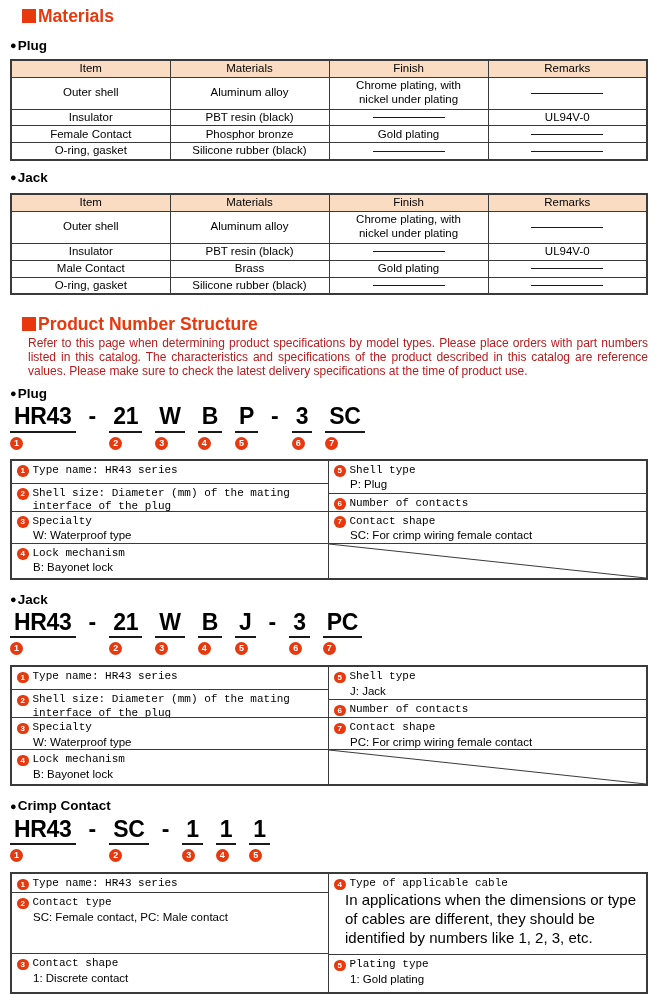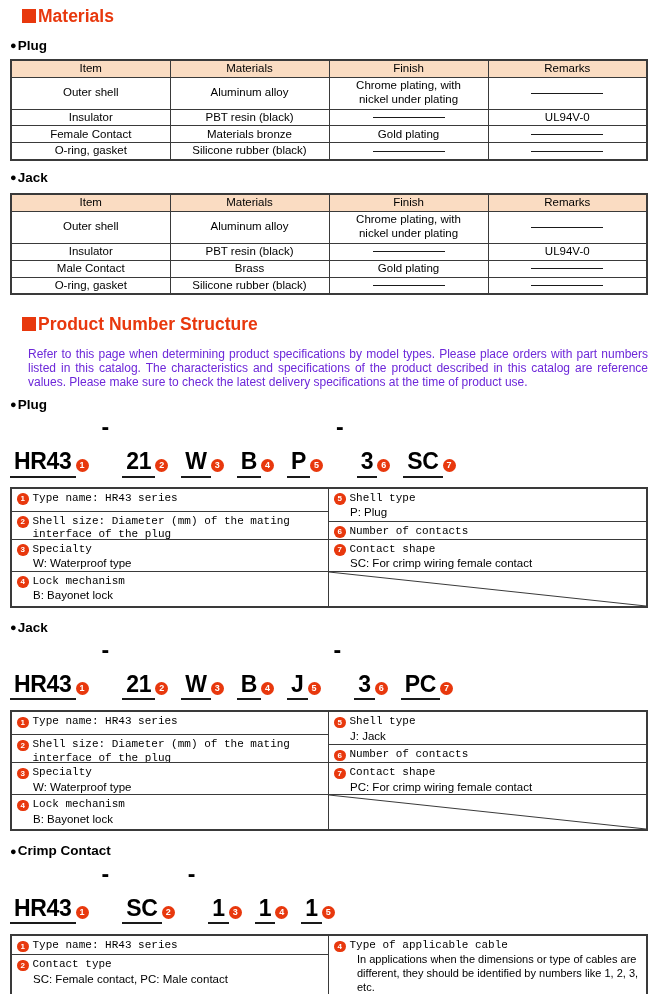--- a/index.html
+++ b/index.html
@@ -21,42 +21,42 @@
   .bl{display:flex;align-items:center;font-size:13.5px;font-weight:bold;color:#000;line-height:1.15;}
   .bullet{font-size:11px;margin-right:1px;line-height:1;}
   
   .mat{width:100%;border-collapse:collapse;table-layout:fixed;border:2px solid var(--bd);}
   .mat th,.mat td{border:1px solid var(--bd);font-size:11.5px;text-align:center;
     vertical-align:middle;padding:1px 12px;line-height:1.2;color:#000;}
   .mat th{background:var(--hdr);font-weight:normal;height:14px;}
   .wrapcell{padding:1px 14px;}
   .dashline{display:inline-block;width:72px;height:0;border-top:1.5px solid #1a1a1a;vertical-align:middle;}
   
-  .intro{font-size:12px;line-height:1.15;text-align:justify;margin:14px 0 0 18px;color:#6d28d9;}
+  .intro{font-size:12px;line-height:1.15;text-align:justify;margin:3px 0 0 18px;color:#b91c1c;}
   
   .pn{display:flex;align-items:flex-start;gap:13px;}
-  .pn-seg{display:inline-flex;flex-direction:row;align-items:center;margin-top:34px;}
+  .pn-seg{display:inline-flex;flex-direction:column;align-items:flex-start;}
   .pn-text{font-size:23px;font-weight:bold;letter-spacing:-0.3px;line-height:1.1;
     padding:0 4px 1px;border-bottom:2px solid #1a1a1a;color:#000;}
   .pn-circle{margin-top:4px;width:13px;height:13px;border-radius:50%;background:var(--red);
     color:#fff;font-size:9px;font-weight:bold;display:flex;align-items:center;justify-content:center;line-height:1;}
   .pn-dash{font-size:23px;font-weight:bold;line-height:1.1;color:#000;}
   
   .xtable{display:flex;border:2px solid var(--bd);}
   .xcol{width:50%;box-sizing:border-box;}
   .xleft{border-right:1px solid var(--bd);}
   .xrow{box-sizing:border-box;border-bottom:1px solid var(--bd);padding:3px 4px 0 5px;overflow:hidden;}
   .xcol .xrow:last-child{border-bottom:none;}
   .xline{display:flex;align-items:flex-start;gap:4px;}
   .numcircle{flex:0 0 auto;margin-top:1.5px;width:11.5px;height:11.5px;border-radius:50%;
     background:var(--red);color:#fff;font-size:8px;font-weight:bold;
     display:flex;align-items:center;justify-content:center;line-height:1;}
   .xtitle{font-size:11px;line-height:1.25;color:#000;font-family:Liberation Mono, monospace;}
   .xsub{margin-left:16px;font-size:11.5px;line-height:1.25;color:#000;}
-  .xsub2{margin-left:23px;font-size:11px;line-height:1.25;color:#000;}
+  .xsub2{margin-left:11px;font-size:15px;line-height:1.25;color:#000;}
   .diag{position:relative;padding:0;}
   .diag svg{position:absolute;inset:0;display:block;width:100%;height:100%;}
 </style>
 </head>
 <body>
 
 <div class="page">
 
   <div class="sec-h" style="margin-top:2px">
     <span class="sec-sq"></span>
@@ -85,21 +85,21 @@
         <td><span class="dashline"></span></td>
       </tr>
       <tr style="height:16px">
         <td>Insulator</td>
         <td>PBT resin (black)</td>
         <td><span class="dashline"></span></td>
         <td>UL94V-0</td>
       </tr>
       <tr style="height:17px">
         <td>Female Contact</td>
-        <td>Materials bronze</td>
+        <td>Phosphor bronze</td>
         <td>Gold plating</td>
         <td><span class="dashline"></span></td>
       </tr>
       <tr style="height:17px">
         <td>O-ring, gasket</td>
         <td>Silicone rubber (black)</td>
         <td><span class="dashline"></span></td>
         <td><span class="dashline"></span></td>
       </tr>
     </tbody>

